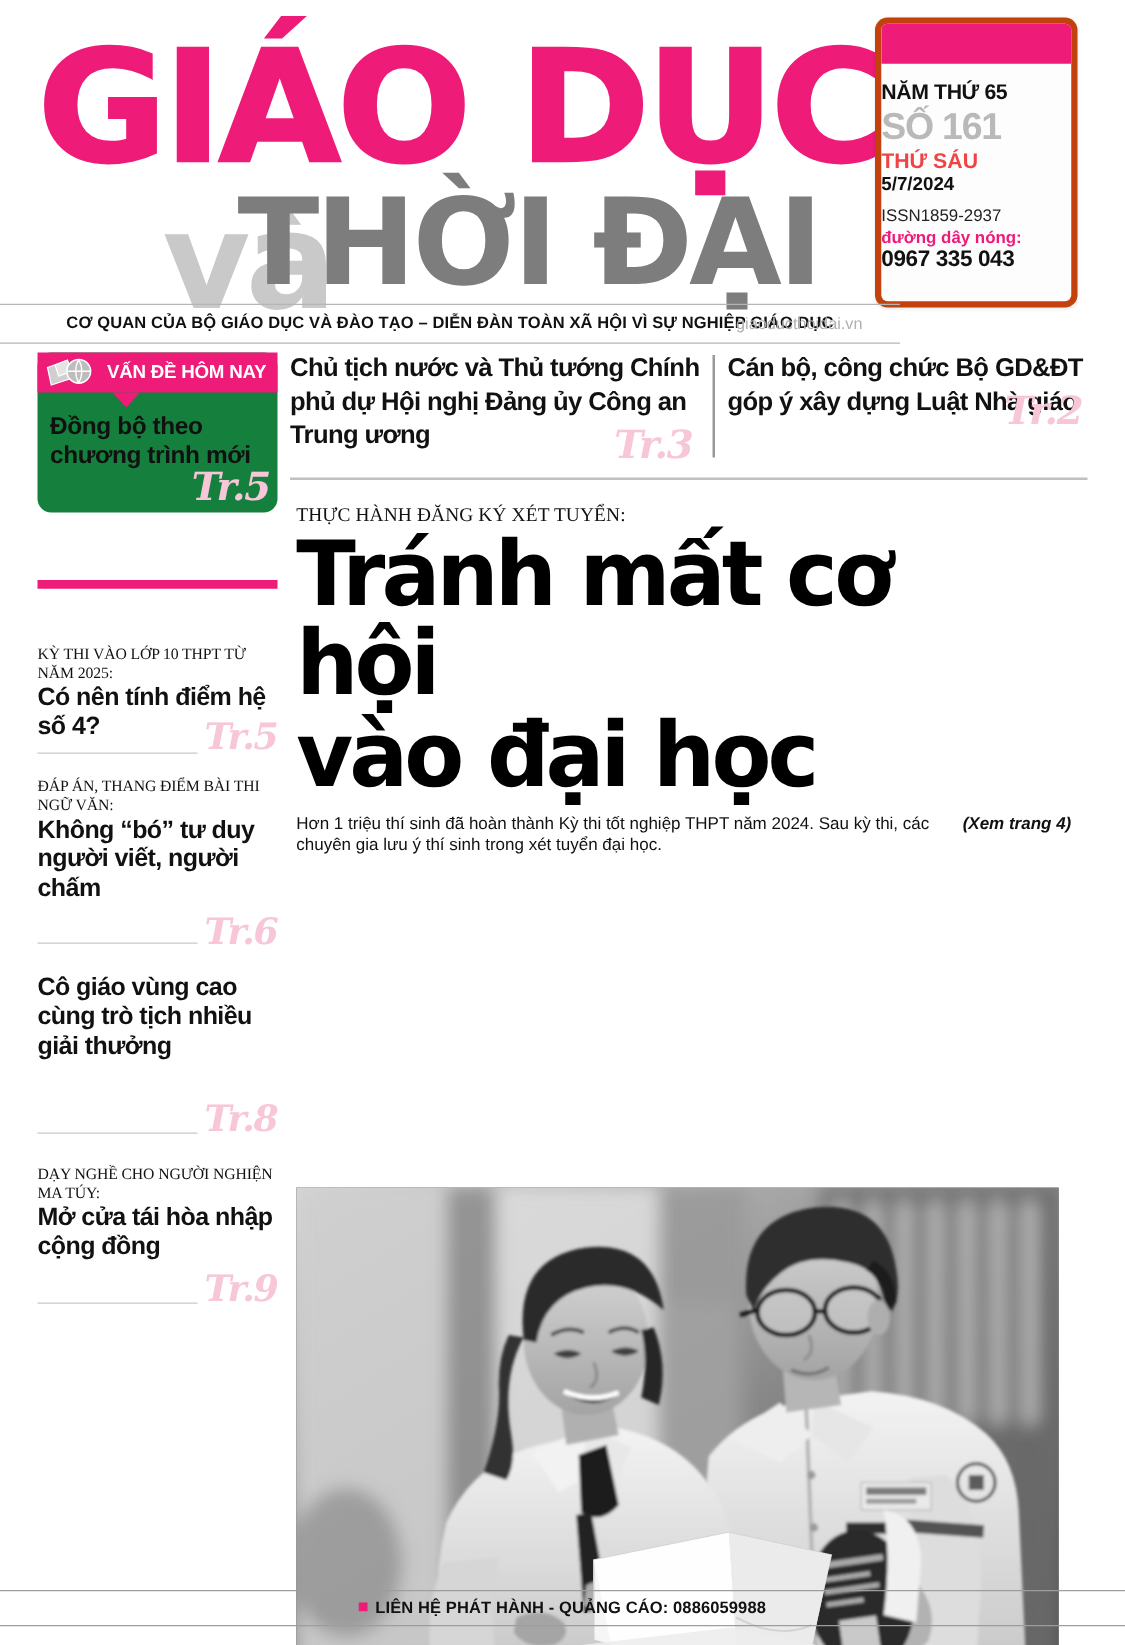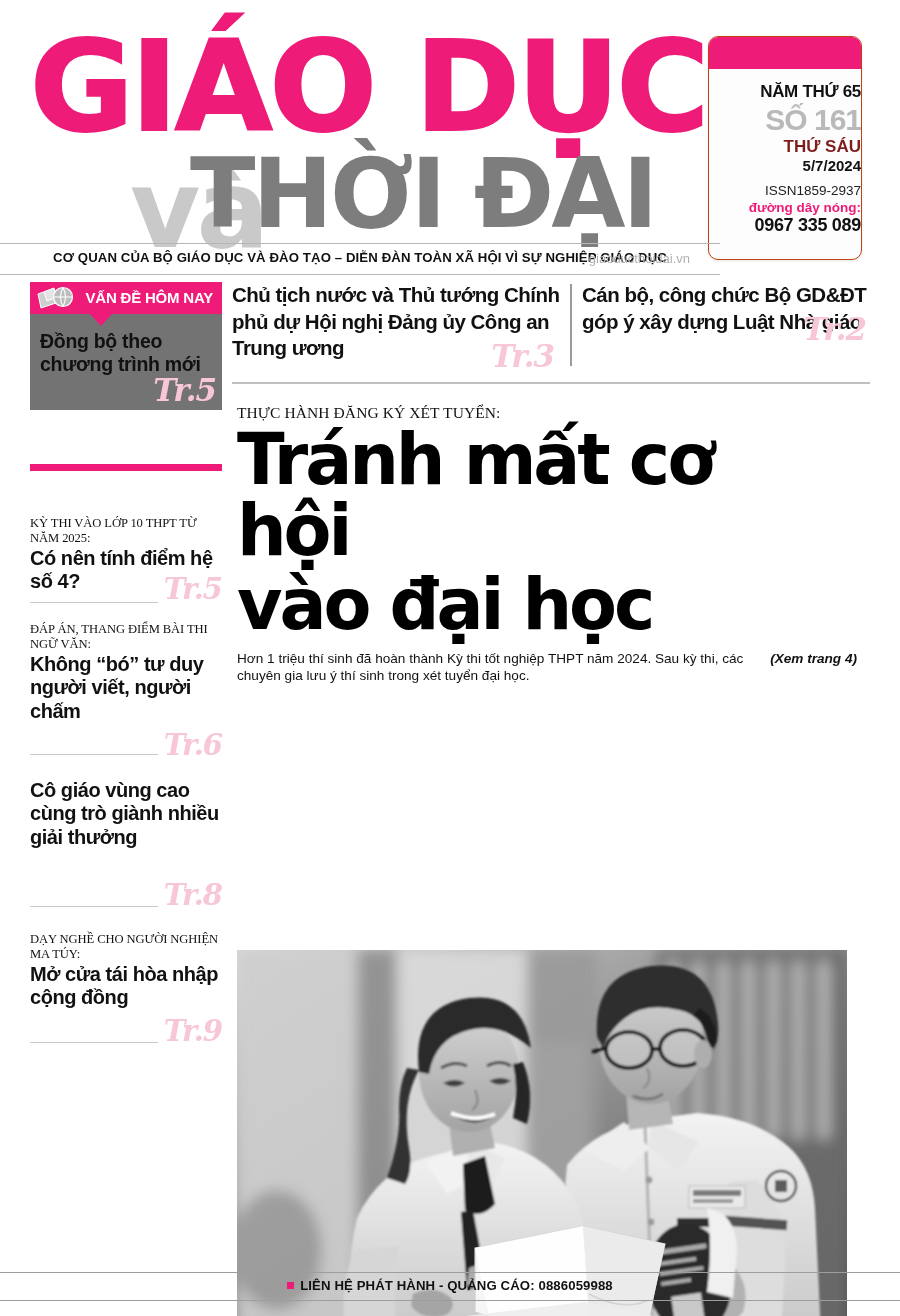--- a/index.html
+++ b/index.html
@@ -37,28 +37,28 @@
   }
   .logo-thoidai{
     font-family:"DejaVu Sans", sans-serif;
     font-weight:700;font-size:96px;line-height:1;
     color:#7d7d7d;position:absolute;left:60px;top:0;letter-spacing:-3px;
   }
 
   
   .infobox{
     position:absolute;right:38px;top:14px;width:152px;height:222px;
-    background:#fdfdfd;border:1px solid #c2410c;border-radius:10px;
+    background:#fdfdfd;border:5px solid #c2410c;border-radius:10px;
     box-shadow:0 1px 3px rgba(0,0,0,.10);
-    overflow:hidden;text-align:right;margin-top:22px;
+    overflow:hidden;text-align:left;
   }
   .infobox-top{height:32px;background:#ee1b78;}
   .ib-year{font-weight:700;font-size:17px;margin-top:13px;color:#111;letter-spacing:-.3px;}
   .ib-num{font-weight:700;font-size:30px;color:#b9b9b9;line-height:1.05;margin-top:2px;letter-spacing:-1px;}
-  .ib-day{font-weight:700;font-size:17px;color:#7f1d1d;margin-top:1px;}
+  .ib-day{font-weight:700;font-size:17px;color:#ef4444;margin-top:1px;}
   .ib-date{font-weight:700;font-size:15px;color:#111;margin-top:0px;}
   .ib-issn{font-size:13.5px;color:#222;margin-top:9px;}
   .ib-hot{font-weight:700;font-size:13.5px;color:#ee1b78;margin-top:2px;}
   .ib-phone{font-weight:700;font-size:18px;color:#111;margin-top:0px;letter-spacing:-.3px;}
 
   
   .tagline-row{
     position:absolute;left:0;top:243px;width:720px;height:30px;
     border-top:1.5px solid #b5b5b5;border-bottom:1.5px solid #b5b5b5;
   }
@@ -71,21 +71,21 @@
     font-size:13px;color:#b0b0b0;font-weight:400;
   }
 
   
   .body-area{position:absolute;left:0;top:282px;width:900px;}
   .rule{background:#c9c9c9;position:absolute;}
 
   
   .leftcol{position:absolute;left:30px;top:0;width:192px;}
 
-  .box-today{background:#737373;width:192px;height:128px;position:relative;}
+  .box-today{background:#15803d;width:192px;height:128px;position:relative;border-radius:11px;}
   .today-badge{
     position:relative;height:32px;background:#ee1b78;display:block;
   }
   .today-badge-text{
     position:absolute;right:9px;top:7px;color:#fff;font-weight:700;
     font-size:15px;letter-spacing:-.2px;
   }
   .badge-icon{position:absolute;left:6px;top:3px;width:42px;height:27px;}
   .badge-arrow{
     position:absolute;left:60px;top:32px;width:0;height:0;
@@ -184,21 +184,21 @@
     </div>
 
     <div class="infobox">
       <div class="infobox-top"></div>
       <div class="ib-year">NĂM THỨ 65</div>
       <div class="ib-num">SỐ 161</div>
       <div class="ib-day">THỨ SÁU</div>
       <div class="ib-date">5/7/2024</div>
       <div class="ib-issn">ISSN1859-2937</div>
       <div class="ib-hot">đường dây nóng:</div>
-      <div class="ib-phone">0967 335 089</div>
+      <div class="ib-phone">0967 335 043</div>
     </div>
   </div>
 
   <div class="tagline-row">
     <div class="tagline">CƠ QUAN CỦA BỘ GIÁO DỤC VÀ ĐÀO TẠO – DIỄN ĐÀN TOÀN XÃ HỘI VÌ SỰ NGHIỆP GIÁO DỤC</div>
     <div class="site">giaoducthoidai.vn</div>
   </div>
 
   <div class="body-area">
 
@@ -231,21 +231,21 @@
       </div>
 
       <div class="side-item" style="position:absolute;left:0;top:340px;">
         <div class="kicker">ĐÁP ÁN, THANG ĐIỂM BÀI THI NGỮ VĂN:</div>
         <div class="side-title">Không “bó” tư duy người viết, người chấm</div>
         <div class="tr tr-md" style="position:absolute;right:0px;top:106px;">Tr.6</div>
         <div class="hr-side" style="position:absolute;left:0;top:132px;"></div>
       </div>
 
       <div class="side-item" style="position:absolute;left:0;top:496px;">
-        <div class="side-title">Cô giáo vùng cao cùng trò giành nhiều giải thưởng</div>
+        <div class="side-title">Cô giáo vùng cao cùng trò tịch nhiều giải thưởng</div>
         <div class="tr tr-md" style="position:absolute;right:0px;top:100px;">Tr.8</div>
         <div class="hr-side" style="position:absolute;left:0;top:128px;"></div>
       </div>
 
       <div class="side-item" style="position:absolute;left:0;top:650px;">
         <div class="kicker">DẠY NGHỀ CHO NGƯỜI NGHIỆN MA TÚY:</div>
         <div class="side-title">Mở cửa tái hòa nhập cộng đồng</div>
         <div class="tr tr-md" style="position:absolute;right:0px;top:82px;">Tr.9</div>
         <div class="hr-side" style="position:absolute;left:0;top:110px;"></div>
       </div>

